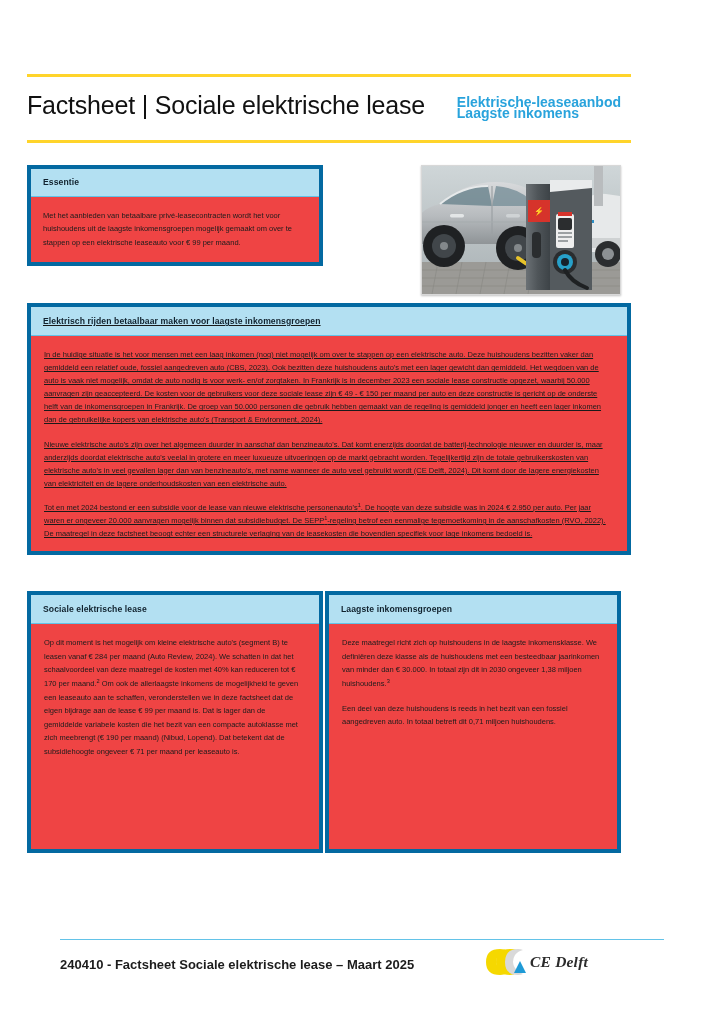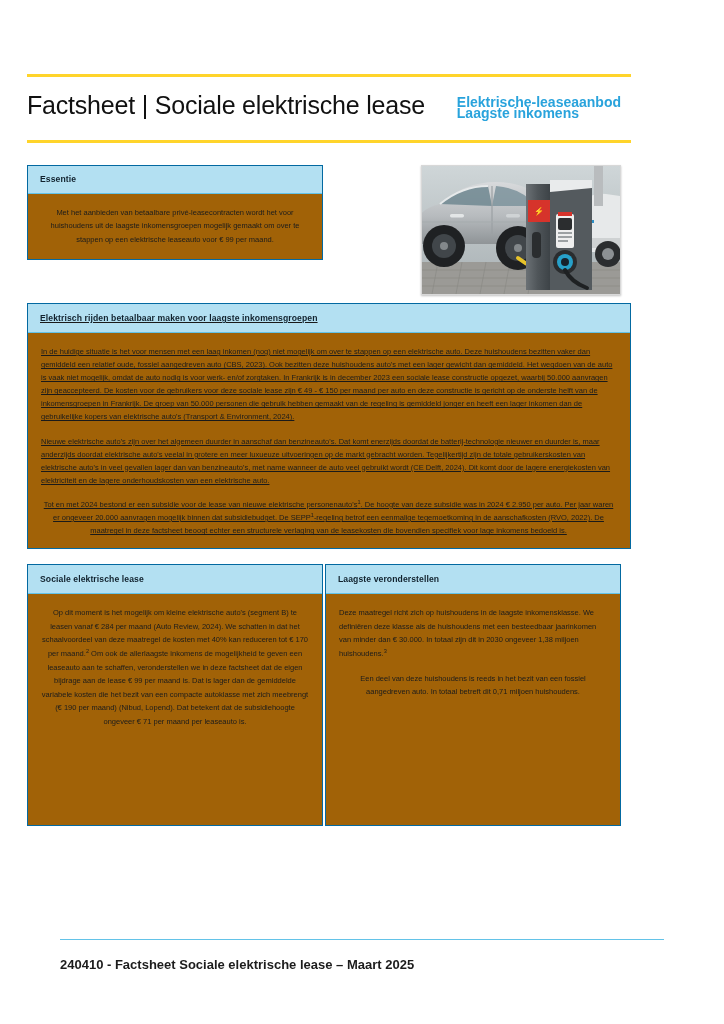--- a/index.html
+++ b/index.html
@@ -54,42 +54,42 @@
     text-align: left;
     color: #29a3dc;
     font-size: 14px;
     line-height: 11px;
     font-weight: 700;
   }
   .header-bottom { margin-top: 0px; }
 
   
   .panel {
-    border: 1px solid #0369a1;
+    border: 4px solid #0369a1;
     box-sizing: border-box;
-    background: #a16207;
+    background: #ef4444;
   }
   .panel-head {
     background: #b3e0f2;
     border-bottom: 1px solid #63c3e8;
     font-size: 8.6px;
     font-weight: 700;
     color: #11222e;
     padding: 9px 11px 9px 12px;
     letter-spacing: 0.1px;
   }
   .panel-body {
     padding: 11px 12px 12px 12px;
     font-size: 7.5px;
     line-height: 13.1px;
     color: #1c1c1c;
     text-align: left;
   }
   .panel-body p { margin: 0 0 11px 0; }
-  .panel-body p:last-child { margin-bottom: 0; text-align: center; }
+  .panel-body p:last-child { margin-bottom: 0; }
   sup { font-size: 5.6px; vertical-align: super; line-height: 0; }
 
   
   .row1 {
     position: relative;
     margin-top: 22px;
     height: 130px;
   }
   .essentie {
     position: absolute;
@@ -115,21 +115,21 @@
   .photo-frame svg { display: block; }
 
   
   .row2 { margin-top: 8px; }
   .wide { width: 604px; }
   .wide .panel-body { padding: 12px 14px 11px 13px; }
 
   
   .row3 {
     position: relative;
-    margin-top: 15px;
+    margin-top: 36px;
     height: 262px;
   }
   .col-left {
     position: absolute;
     left: 0; top: 0;
     width: 296px;
     height: 262px;
   }
   .col-right {
     position: absolute;
@@ -314,29 +314,38 @@
   <div class="row3">
 
     <div class="panel col-left">
       <div class="panel-head">Sociale elektrische lease</div>
       <div class="panel-body">
         <p><span>Op dit moment is het mogelijk om kleine elektrische auto's (segment B) te leasen vanaf € 284 per maand (Auto Review, 2024). We schatten in dat het schaalvoordeel van deze maatregel de kosten met 40% kan reduceren tot € 170 per maand.</span><sup>2</sup><span> Om ook de allerlaagste inkomens de mogelijkheid te geven een leaseauto aan te schaffen, veronderstellen we in deze factsheet dat de eigen bijdrage aan de lease € 99 per maand is. Dat is lager dan de gemiddelde variabele kosten die het bezit van een compacte autoklasse met zich meebrengt (€ 190 per maand) (Nibud, Lopend). Dat betekent dat de subsidiehoogte ongeveer € 71 per maand per leaseauto is.</span></p>
       </div>
     </div>
 
     <div class="panel col-right">
-      <div class="panel-head">Laagste veronderstellen</div>
+      <div class="panel-head">Laagste inkomensgroepen</div>
       <div class="panel-body">
         <p><span>Deze maatregel richt zich op huishoudens in de laagste inkomensklasse. We definiëren deze klasse als de huishoudens met een besteedbaar jaarinkomen van minder dan € 30.000. In totaal zijn dit in 2030 ongeveer 1,38 miljoen huishoudens.</span><sup>3</sup></p>
         <p>Een deel van deze huishoudens is reeds in het bezit van een fossiel aangedreven auto. In totaal betreft dit 0,71 miljoen huishoudens.</p>
       </div>
     </div>
 
   </div>
 
   <div class="footer">
     <div class="rule-blue"></div>
     <div class="footer-row">
       <div class="footer-text">240410 - Factsheet Sociale elektrische lease – Maart 2025</div>
+      <div class="logo">
+        <svg width="42" height="30" viewBox="0 0 42 30">
+          <path d="M16 2 q-14 0 -14 13 q0 13 14 13 q5 0 8 -3 q-6 0 -9 -4 q-3 -3 -3 -6 q0 -4 3 -7 q3 -4 9 -4 q-3 -2 -8 -2 z" fill="#f5d800"></path>
+          <path d="M26 2 q-14 0 -14 13 q0 13 14 13 q4 0 7 -2 q-6 -1 -9 -5 q-2 -3 -2 -6 q0 -4 2 -7 q3 -4 9 -5 q-3 -1 -7 -1 z" fill="#f5d800"></path>
+          <path d="M34 2 q-13 0 -13 13 q0 13 13 13 q3 0 5 -1 q-5 -2 -8 -6 q-2 -3 -2 -6 q0 -4 2 -7 q3 -4 8 -5 q-2 -1 -5 -1 z" fill="#d9d9d9"></path>
+          <path d="M30 26 l6 -12 l6 12 z" fill="#1f9ad6"></path>
+        </svg>
+        <span class="logo-text">CE Delft</span>
+      </div>
     </div>
   </div>
 
 </div>
 
 </body></html>

